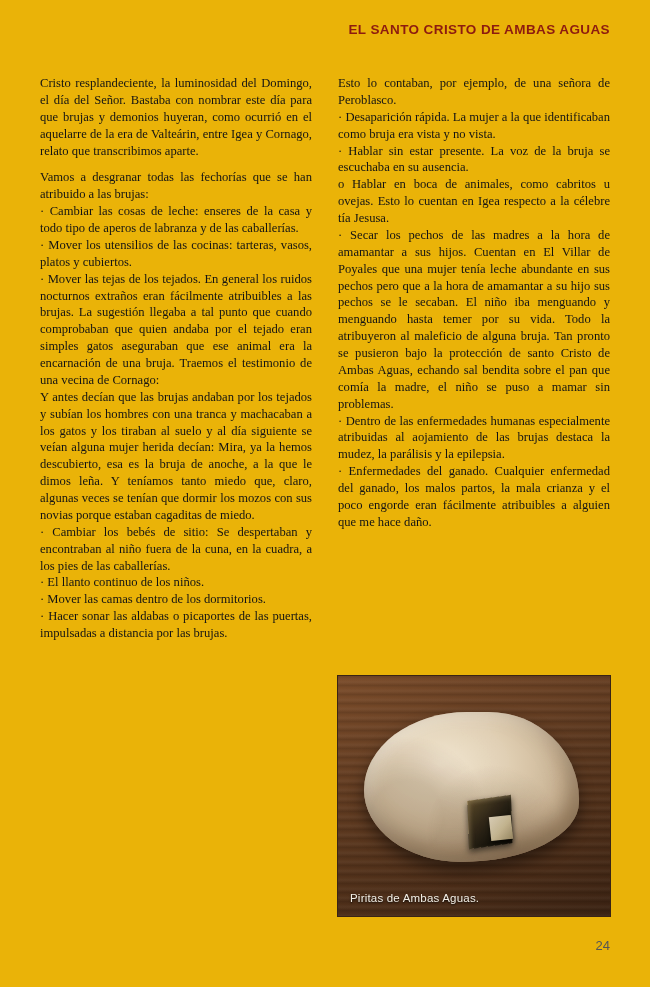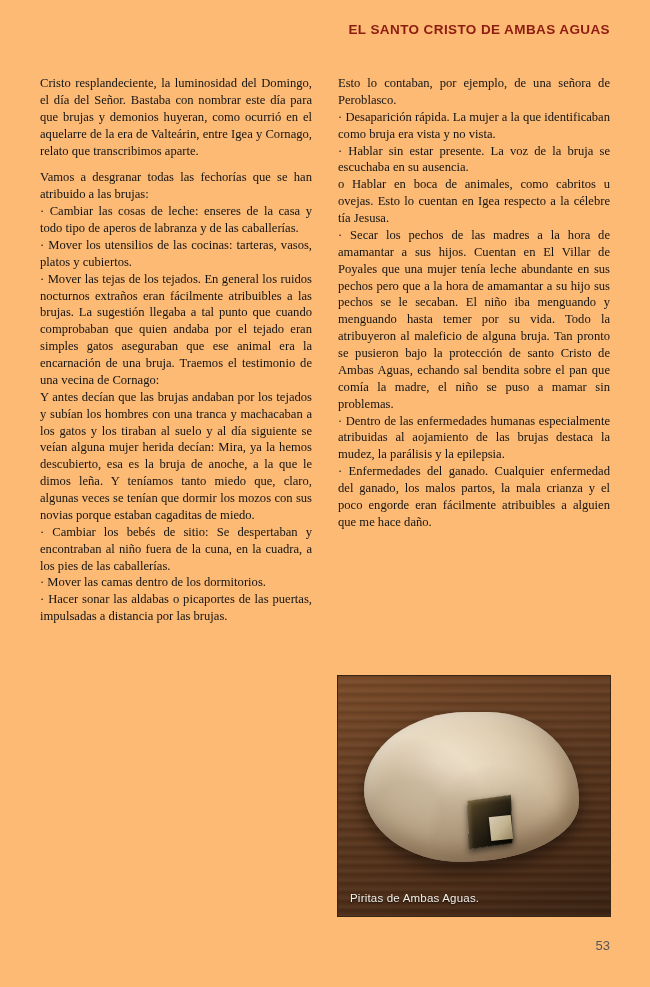--- a/index.html
+++ b/index.html
@@ -13,21 +13,21 @@
     position: relative;
     font-family: "Liberation Serif", serif;
     color: #111111;
     overflow: hidden;
   }
   .page {
     position: absolute;
     inset: 0;
     width: 650px;
     height: 987px;
-    background: #fdba74;
+    background: #eab308;
   }
   
   .header {
     position: absolute;
     top: 22px;
     left: 40px;
     width: 570px;
     height: 30px;
   }
   .header-title {
@@ -164,20 +164,21 @@
   </div>
 
   <div class="col col-left">
     <p>Cristo resplandeciente, la luminosidad del Domingo, el día del Señor. Bastaba con nombrar este día para que brujas y demonios huyeran, como ocurrió en el aquelarre de la era de Valteárin, entre Igea y Cornago, relato que transcribimos aparte.</p>
     <p class="p-indent p-gap">Vamos a desgranar todas las fechorías que se han atribuido a las brujas:</p>
     <p class="bullet-p">Cambiar las cosas de leche: enseres de la casa y todo tipo de aperos de labranza y de las caballerías.</p>
     <p class="bullet-p">Mover los utensilios de las cocinas: tarteras, vasos, platos y cubiertos.</p>
     <p class="bullet-p">Mover las tejas de los tejados. En general los ruidos nocturnos extraños eran fácilmente atribuibles a las brujas. La sugestión llegaba a tal punto que cuando comprobaban que quien andaba por el tejado eran simples gatos aseguraban que ese animal era la encarnación de una bruja. Traemos el testimonio de una vecina de Cornago:</p>
     <p class="nobullet italic">Y antes decían que las brujas andaban por los tejados y subían los hombres con una tranca y machacaban a los gatos y los tiraban al suelo y al día siguiente se veían alguna mujer herida decían: Mira, ya la hemos descubierto, esa es la bruja de anoche, a la que le dimos leña. Y teníamos tanto miedo que, claro, algunas veces se tenían que dormir los mozos con sus novias porque estaban cagaditas de miedo.</p>
     <p class="bullet-p"><span>Cambiar los bebés de sitio: </span><span class="italic">Se despertaban y encontraban al niño fuera de la cuna, en la cuadra, a los pies de las caballerías.</span></p>
+    <p class="bullet-p">El llanto continuo de los niños.</p>
     <p class="bullet-p">Mover las camas dentro de los dormitorios.</p>
     <p class="bullet-p">Hacer sonar las aldabas o picaportes de las puertas, impulsadas a distancia por las brujas.</p>
   </div>
 
   <div class="col col-right">
     <p>Esto lo contaban, por ejemplo, de una señora de Peroblasco.</p>
     <p class="bullet-p">Desaparición rápida. La mujer a la que identificaban como bruja era vista y no vista.</p>
     <p class="bullet-p">Hablar sin estar presente. La voz de la bruja se escuchaba en su ausencia.</p>
     <p class="nobullet"><span>o Hablar en boca de animales, como cabritos u ovejas. Esto lo cuentan en Igea respecto a la célebre </span><span class="italic">tía Jesusa.</span></p>
     <p class="bullet-p">Secar los pechos de las madres a la hora de amamantar a sus hijos. Cuentan en El Villar de Poyales que una mujer tenía leche abundante en sus pechos pero que a la hora de amamantar a su hijo sus pechos se le secaban. El niño iba menguando y menguando hasta temer por su vida. Todo la atribuyeron al maleficio de alguna bruja. Tan pronto se pusieron bajo la protección de santo Cristo de Ambas Aguas, echando sal bendita sobre el pan que comía la madre, el niño se puso a mamar sin problemas.</p>
@@ -187,14 +188,14 @@
 
   <div class="figure">
     <div class="fig-wood"></div>
     <div class="fig-rock">
       <div class="fig-crystal"></div>
       <div class="fig-crystal2"></div>
     </div>
     <div class="fig-caption">Piritas de Ambas Aguas.</div>
   </div>
 
-  <div class="folio">53</div>
+  <div class="folio">24</div>
 </div>
 
 </body></html>

